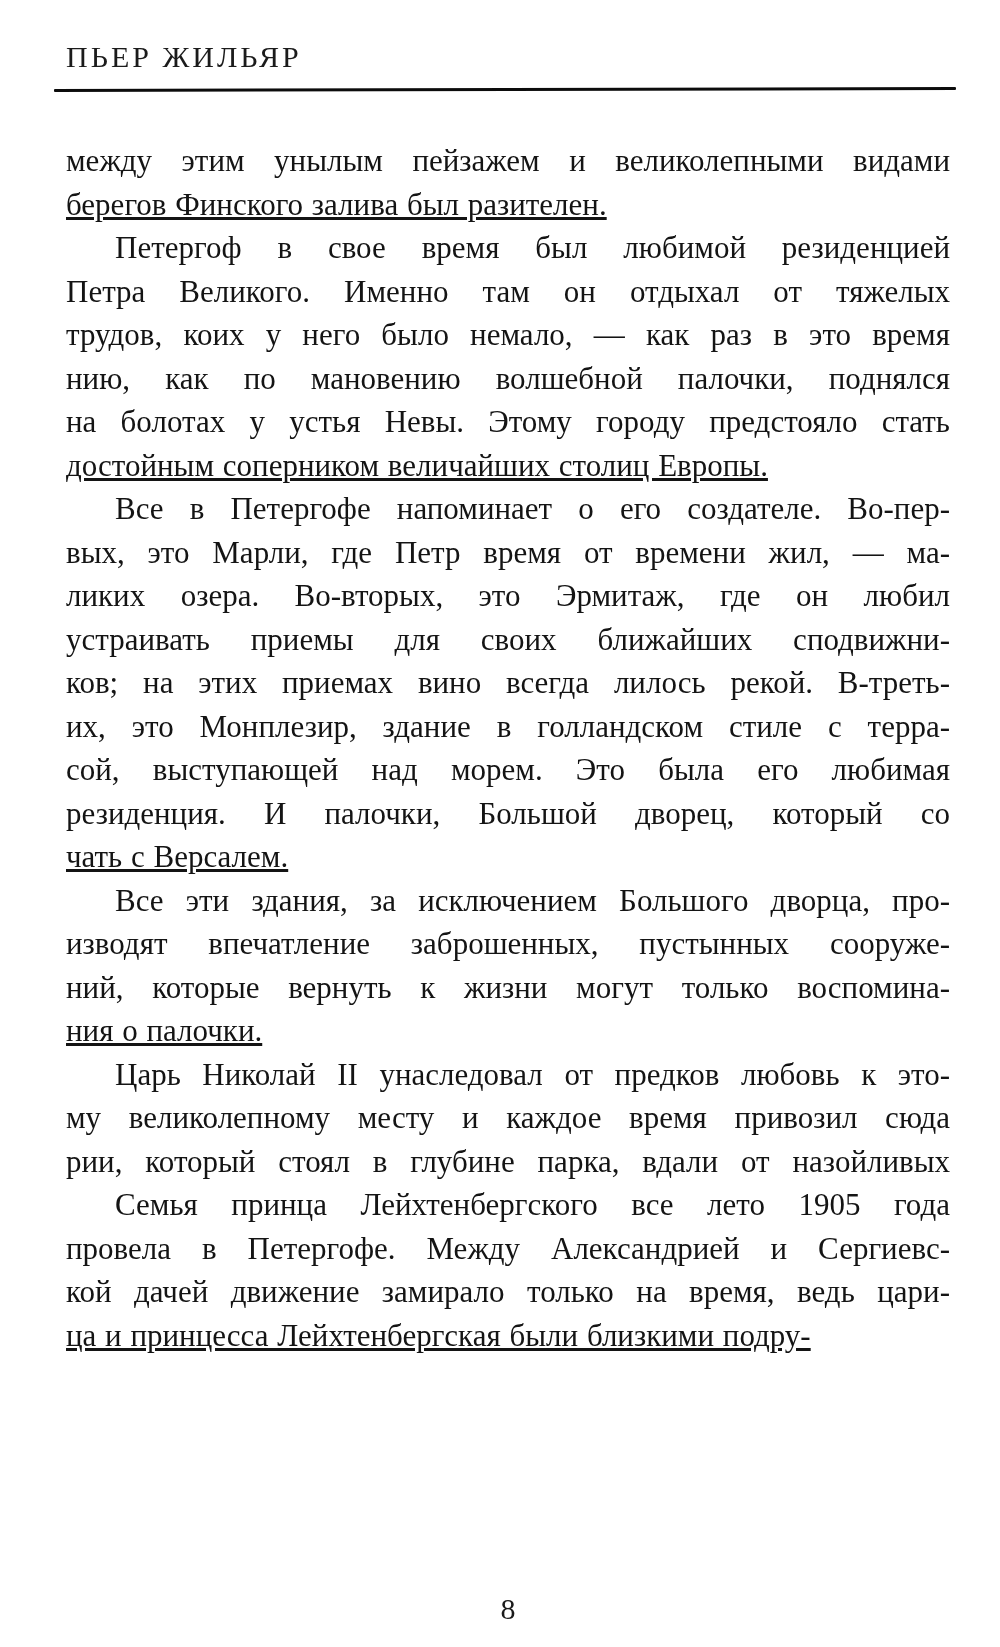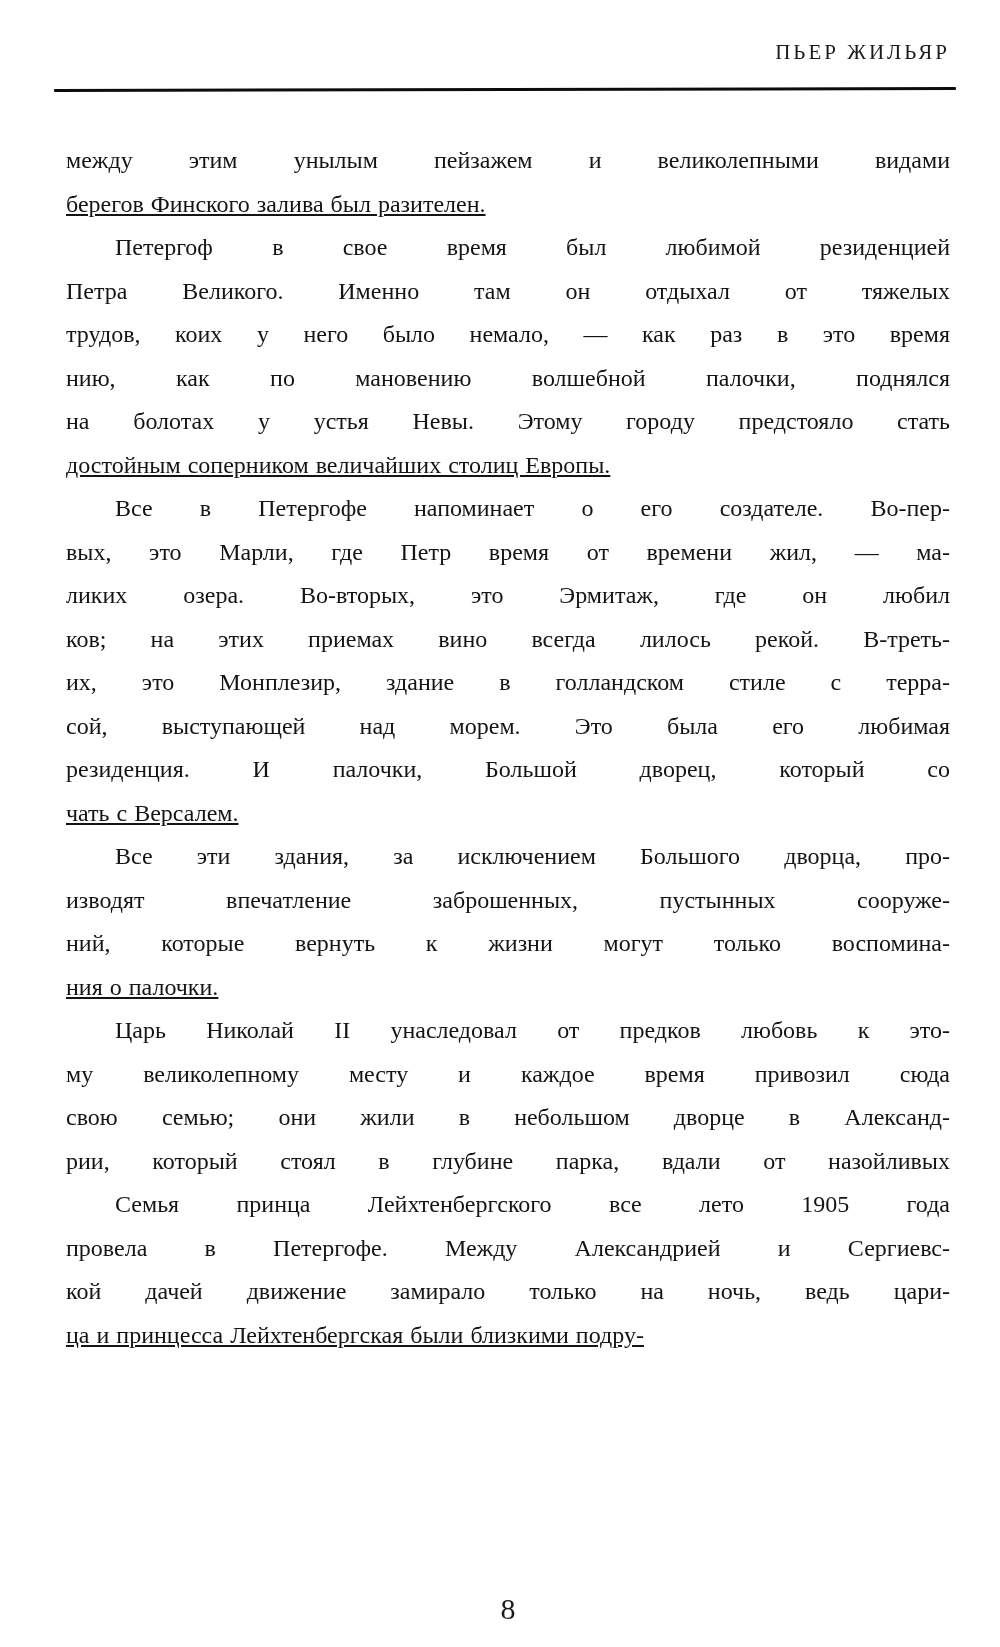--- a/index.html
+++ b/index.html
@@ -14,42 +14,42 @@
     background: #ffffff;
     font-family: "Liberation Serif", "DejaVu Serif", serif;
     color: #141414;
     overflow: hidden;
   }
   .running-head {
     position: absolute;
     top: 40px;
     left: 66px;
     width: 884px;
-    text-align: right;
-    font-size: 21px;
+    text-align: left;
+    font-size: 30px;
     letter-spacing: 3px;
     color: #1b1b1b;
     white-space: nowrap;
   }
   .header-rule {
     position: absolute;
     top: 88px;
     left: 54px;
     width: 902px;
     height: 3px;
     background: #0c0c0c;
     border-radius: 1px;
     transform: rotate(-0.12deg);
   }
   .body-text {
     position: absolute;
     top: 139px;
     left: 66px;
     width: 884px;
-    font-size: 24px;
+    font-size: 31px;
     line-height: 43.5px;
   }
   .paragraph {
     margin: 0;
   }
   .line {
     text-align: justify;
     text-align-last: justify;
     white-space: normal;
     word-spacing: 1px;
@@ -89,40 +89,40 @@
         <div class="line">Петра Великого. Именно там он отдыхал от тяжелых</div>
         <div class="line">трудов, коих у него было немало, — как раз в это время</div>
         <div class="line">нию, как по мановению волшебной палочки, поднялся</div>
         <div class="line">на болотах у устья Невы. Этому городу предстояло стать</div>
         <div class="line last">достойным соперником величайших столиц Европы.</div>
       </div>
       <div class="paragraph">
         <div class="line indent">Все в Петергофе напоминает о его создателе. Во-пер-</div>
         <div class="line">вых, это Марли, где Петр время от времени жил, — ма-</div>
         <div class="line">ликих озера. Во-вторых, это Эрмитаж, где он любил</div>
+        <div class="line">устраивать приемы для своих ближайших сподвижни-</div>
         <div class="line">ков; на этих приемах вино всегда лилось рекой. В-треть-</div>
         <div class="line">их, это Монплезир, здание в голландском стиле с терра-</div>
         <div class="line">сой, выступающей над морем. Это была его любимая</div>
         <div class="line">резиденция. И палочки, Большой дворец, который со</div>
         <div class="line last">чать с Версалем.</div>
       </div>
       <div class="paragraph">
         <div class="line indent">Все эти здания, за исключением Большого дворца, про-</div>
         <div class="line">изводят впечатление заброшенных, пустынных сооруже-</div>
         <div class="line">ний, которые вернуть к жизни могут только воспомина-</div>
         <div class="line last">ния о палочки.</div>
       </div>
       <div class="paragraph">
         <div class="line indent">Царь Николай II унаследовал от предков любовь к это-</div>
         <div class="line">му великолепному месту и каждое время привозил сюда</div>
-        <div class="line">свою семью; они жили в небольшом дворце в Александ-</div>
         <div class="line">рии, который стоял в глубине парка, вдали от назойливых</div>
       </div>
       <div class="paragraph">
         <div class="line indent">Семья принца Лейхтенбергского все лето 1905 года</div>
         <div class="line">провела в Петергофе. Между Александрией и Сергиевс-</div>
-        <div class="line">кой дачей движение замирало только на ночь, ведь цари-</div>
+        <div class="line">кой дачей движение замирало только на время, ведь цари-</div>
         <div class="line last">ца и принцесса Лейхтенбергская были близкими подру-</div>
       </div>
     </div>
 
   <div class="page-number">8</div>
 </div>
 
 </body></html>

